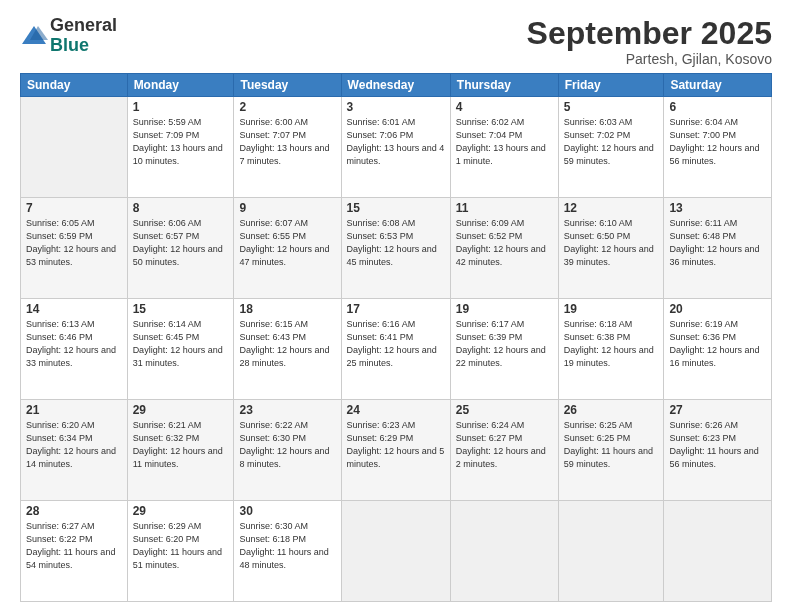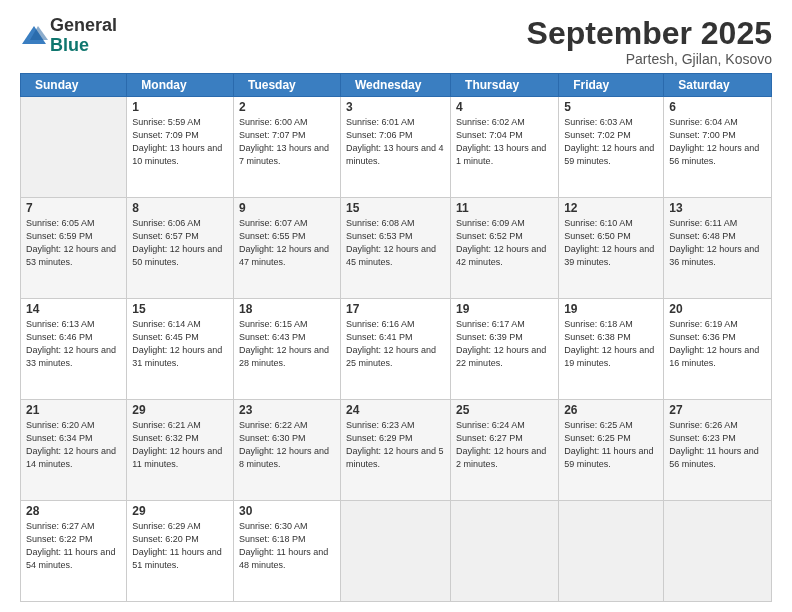--- a/index.html
+++ b/index.html
@@ -64,21 +64,21 @@
     .calendar {
       width: 100%;
       border-collapse: collapse;
       flex: 1;
     }
     .calendar thead th {
       background: #3a7ec1;
       color: #fff;
       font-size: 12px;
       font-weight: bold;
-      padding: 4px 14px;
+      padding: 4px 6px;
       text-align: left;
       border: 1px solid #2a6aad;
     }
     .calendar tbody td {
       border: 1px solid #ccc;
       vertical-align: top;
       padding: 3px 5px;
       width: 113px;
       font-size: 9.5px;
       color: #333;

